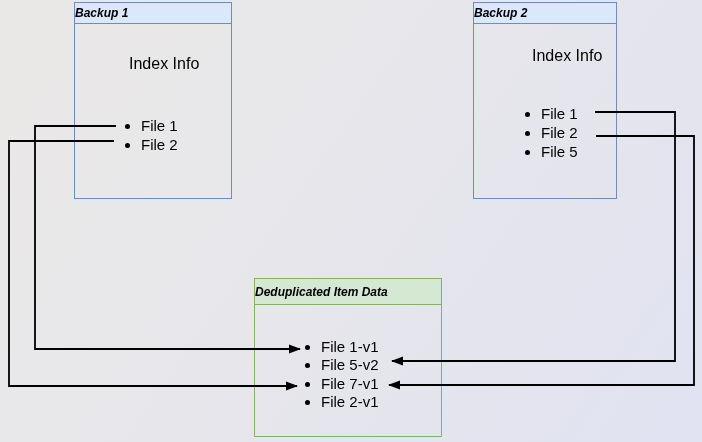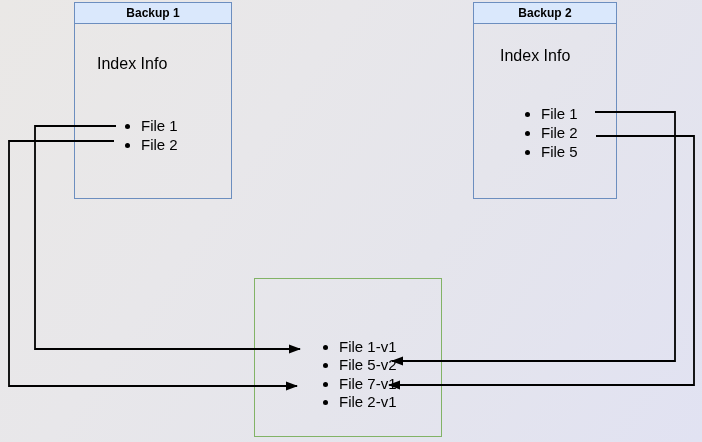--- a/index.html
+++ b/index.html
@@ -12,33 +12,33 @@
     position:relative;width:702px;height:442px;
     background:linear-gradient(125deg,#eae8e6 0%,#e8e7ea 35%,#e5e5ec 60%,#e1e2f2 100%);
   }
   .group-box{
     position:absolute;box-sizing:border-box;background:transparent;
   }
   .group-box.blue{border:1.5px solid var(--blue-border,#6c8ebf);}
   .group-box.green{border:1.5px solid var(--green-border,#82b366);}
   .group-header{
     position:absolute;top:0;left:0;right:0;
-    display:flex;align-items:center;justify-content:center;
-    font-weight:bold;font-size:12px;line-height:1;
+    display:flex;align-items:center;
+    font-weight:bold;font-size:12px;line-height:1;font-style:italic;
   }
   .group-box.blue .group-header{
     height:20px;background:var(--blue-fill,#dae8fc);
     border-bottom:1.5px solid var(--blue-border,#6c8ebf);
   }
   .group-box.green .group-header{
     height:25px;background:var(--green-fill,#d5e8d4);
     border-bottom:1.5px solid var(--green-border,#82b366);
   }
   .index-label{
-    position:absolute;font-size:16px;line-height:19px;white-space:nowrap;
+    position:absolute;font-size:16px;line-height:19px;white-space:nowrap;margin-left:32px;
   }
   ul.file-list{
     position:absolute;margin:0;padding:0 0 0 15px;
     list-style:disc outside;font-size:15px;
   }
   ul.file-list li{line-height:19px;white-space:nowrap;}
   ul.file-list.tight li{line-height:18.4px;}
   svg.connectors{
     position:absolute;left:0;top:0;width:702px;height:442px;
     pointer-events:none;
@@ -70,21 +70,24 @@
     </div>
     <div class="index-label" style="left:26px;top:43px;">Index Info</div>
     <ul class="file-list" style="left:52px;top:101px;">
       <li>File 1</li>
       <li>File 2</li>
       <li>File 5</li>
     </ul>
   </div>
 
   <div class="group-box green" style="left:254px;top:278px;width:188px;height:159px;">
-    <ul class="file-list tight" style="left:69px;top:59px;">
+    <div class="group-header">
+      <span>Deduplicated Item Data</span>
+    </div>
+    <ul class="file-list tight" style="left:51px;top:59px;">
       <li>File 1-v1</li>
       <li>File 5-v2</li>
       <li>File 7-v1</li>
       <li>File 2-v1</li>
     </ul>
   </div>
 
   <svg class="connectors" viewBox="0 0 702 442">
     <defs>
       <marker id="arrow" viewBox="0 0 12 10" refX="11" refY="5" markerWidth="12" markerHeight="10" markerUnits="userSpaceOnUse" orient="auto-start-reverse">

